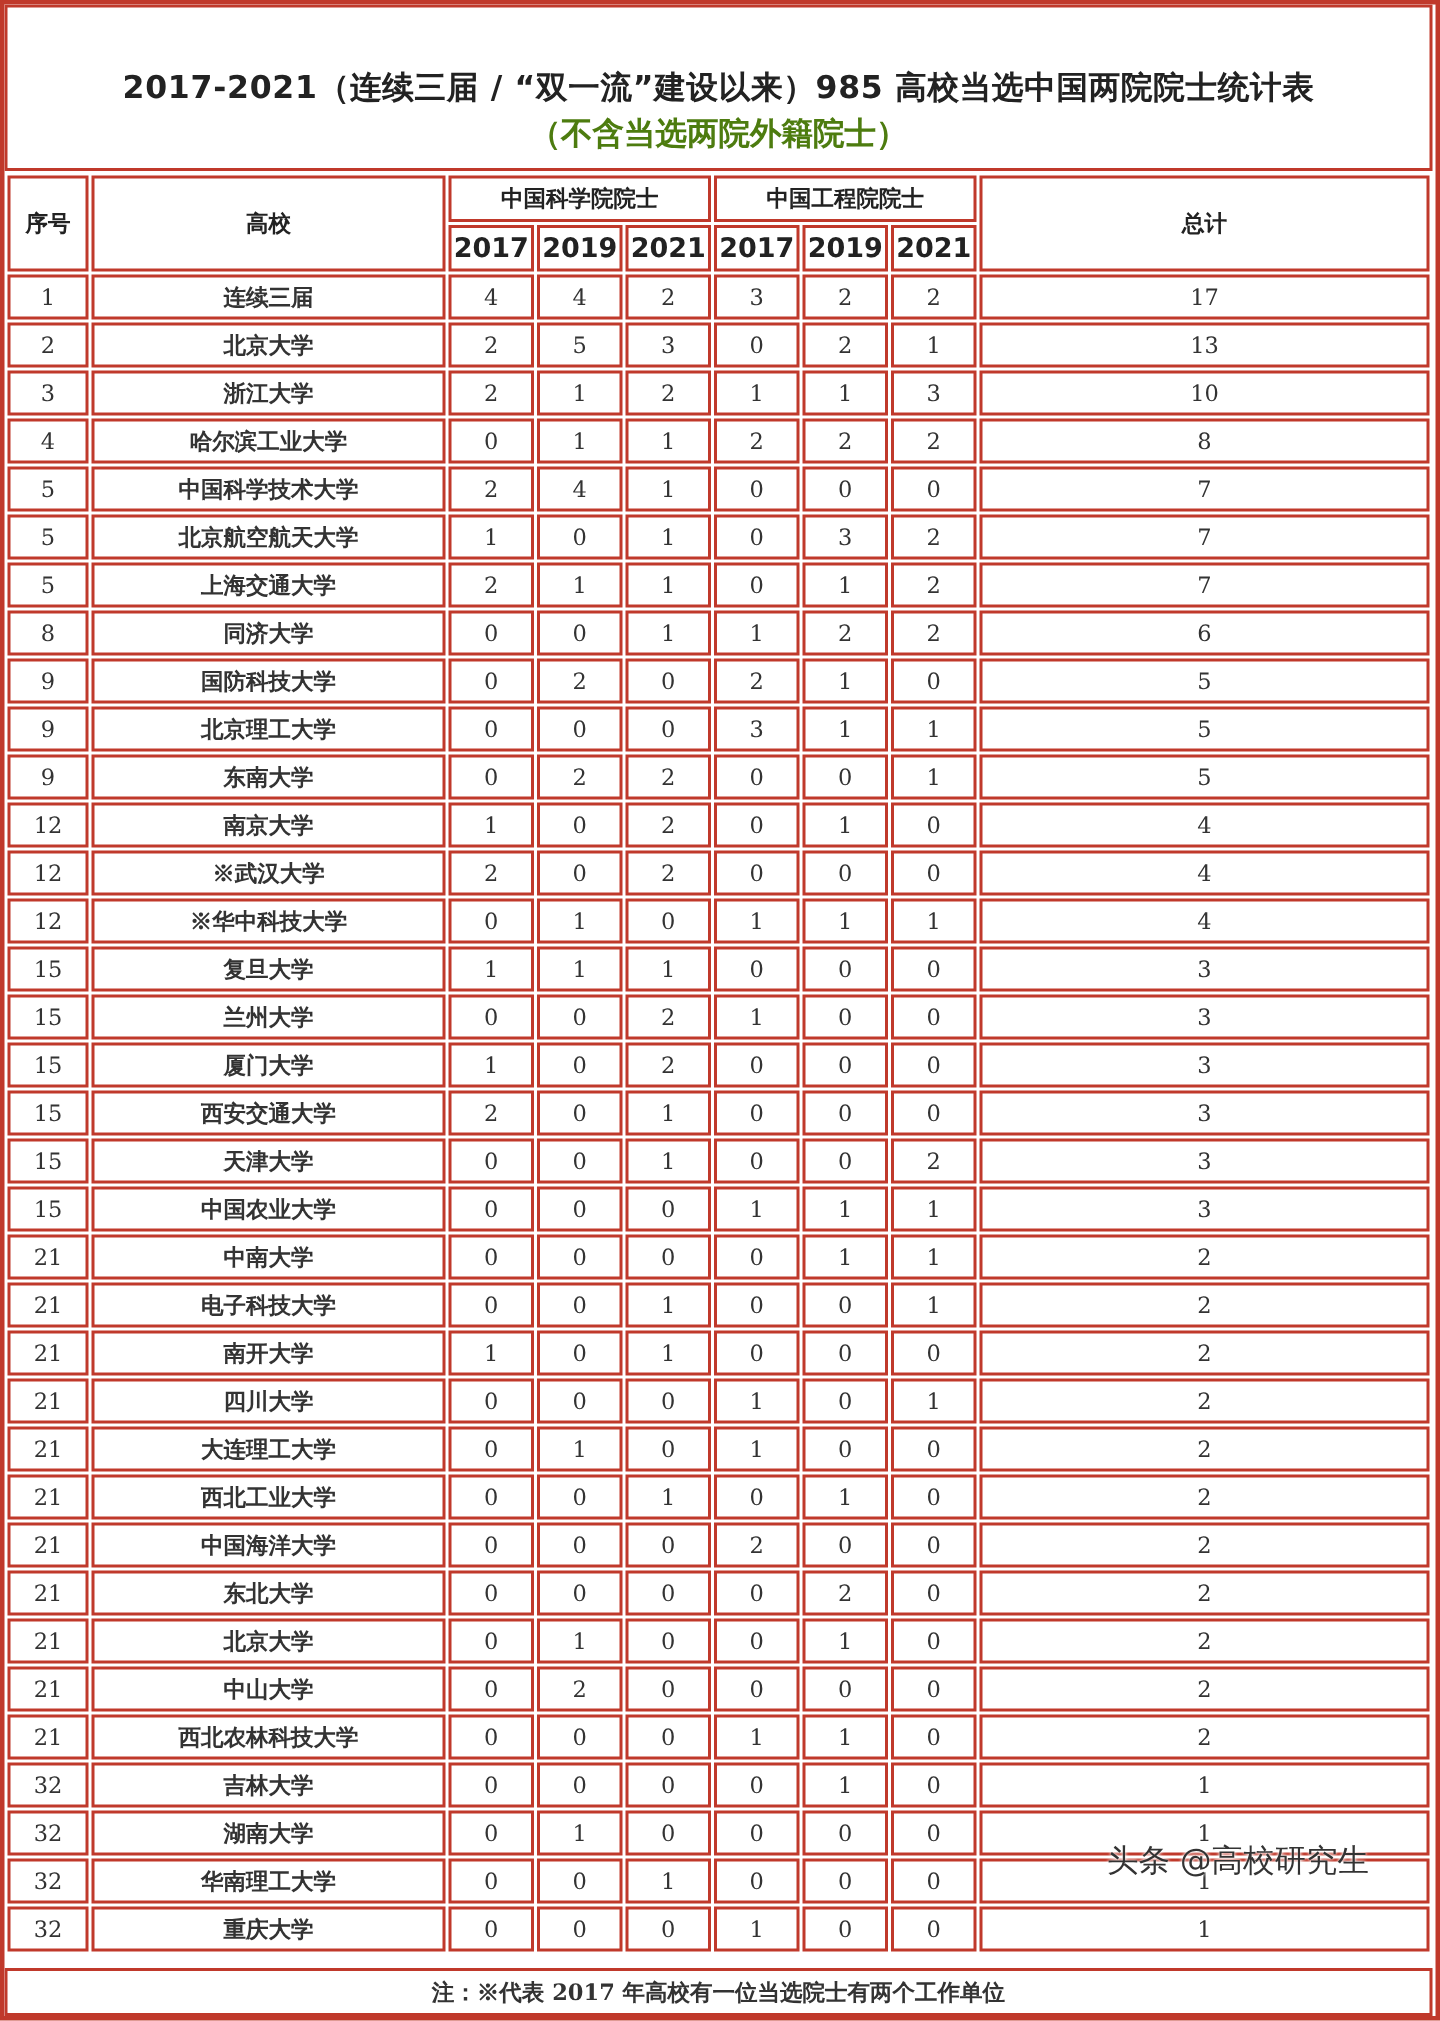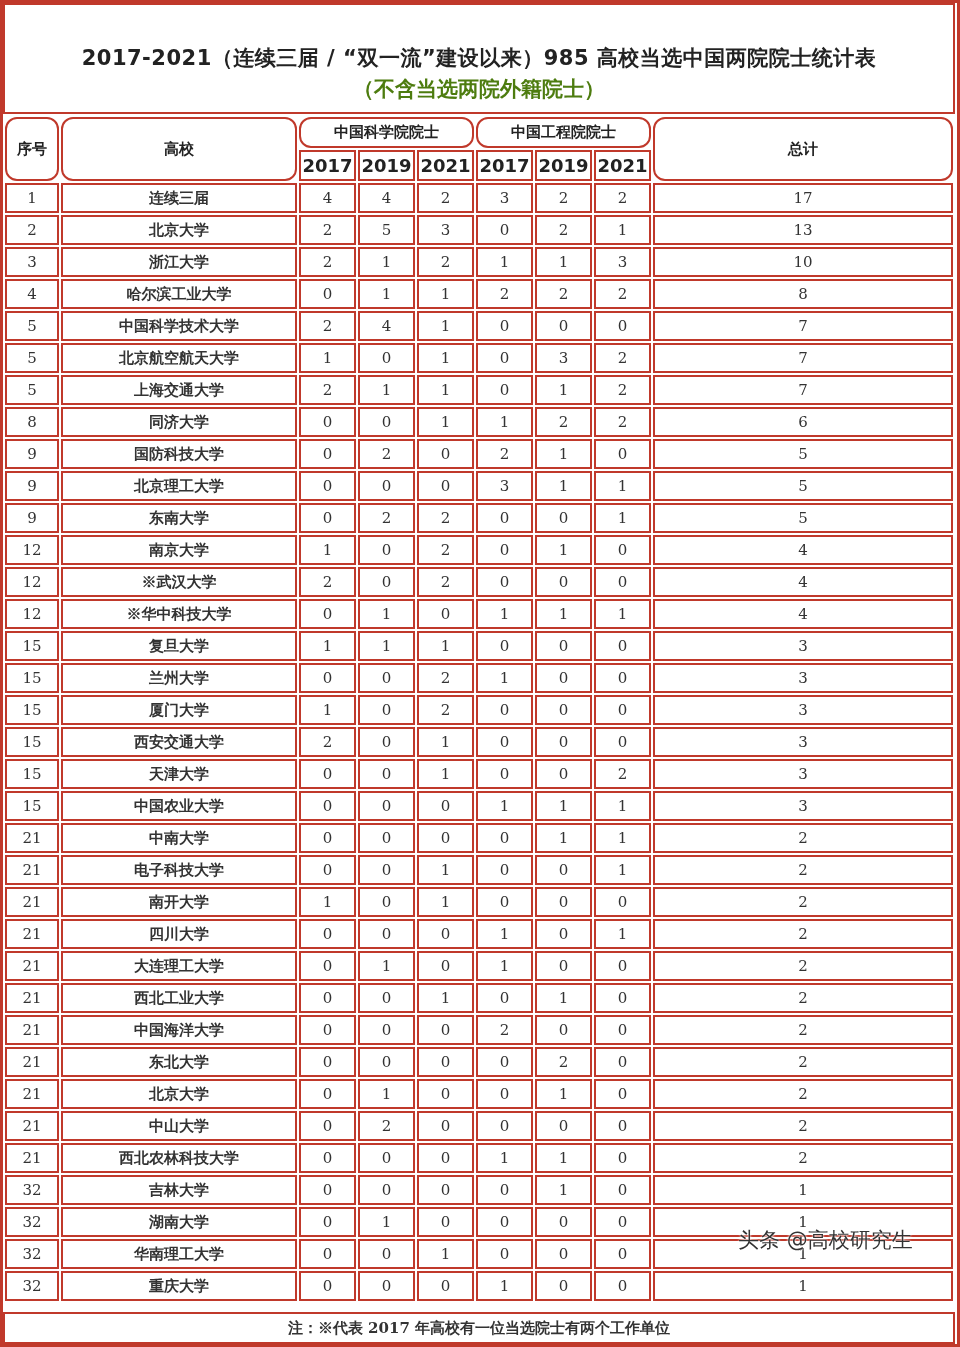--- a/index.html
+++ b/index.html
@@ -3,21 +3,21 @@
 <meta charset="utf-8">
 <style>
   html,body{margin:0;padding:0;background:#ffffff;}
   body{width:960px;height:1347px;position:relative;overflow:hidden;font-family:"DejaVu Sans","Liberation Sans",sans-serif;color:#222;}
   .frame{position:absolute;left:0;top:0;width:960px;height:1347px;box-sizing:border-box;border:3px solid #c0392b;}
   .title-box{position:absolute;left:3px;top:3px;width:948px;height:107px;border:2px solid #c0392b;background:#fff;box-sizing:content-box;}
   .title1{position:absolute;left:0;right:0;top:14px;text-align:center;font-weight:bold;font-size:21px;letter-spacing:0.5px;color:#222;margin-top:25px;}
   .title2{position:absolute;left:0;right:0;top:70px;text-align:center;font-weight:bold;font-size:21px;color:#4d7c0f;}
   table.grid{position:absolute;left:3px;top:115px;border-collapse:separate;border-spacing:2px;}
   table.grid td{border:2px solid #c0392b;background:#fff;text-align:center;vertical-align:middle;padding:0;box-sizing:border-box;}
-  .hdr{font-weight:bold;font-size:15px;color:#222;border-radius:12px;}
+  .hdr{font-weight:bold;font-size:15px;color:#222;}
   .yr{font-weight:bold;font-size:18px;font-family:"DejaVu Sans","Liberation Sans",sans-serif;}
   td.num{font-family:"DejaVu Serif","Liberation Serif",serif;font-size:15px;color:#333;}
   td.name{font-family:"DejaVu Serif","Liberation Serif",serif;font-size:15px;font-weight:bold;color:#333;}
   tr.row td{height:30px;}
   .foot{position:absolute;left:3px;top:1312px;width:948px;height:28px;border:2px solid #c0392b;background:#fff;text-align:center;line-height:28px;font-family:"DejaVu Serif","Liberation Serif",serif;font-weight:bold;font-size:15px;color:#333;}
   .watermark{position:absolute;left:738px;top:1226px;font-family:"DejaVu Sans","Liberation Sans",sans-serif;font-size:21px;color:#333;text-shadow:0 0 3px #fff,0 0 2px #fff;}
 </style>
 </head>
 <body>
 

